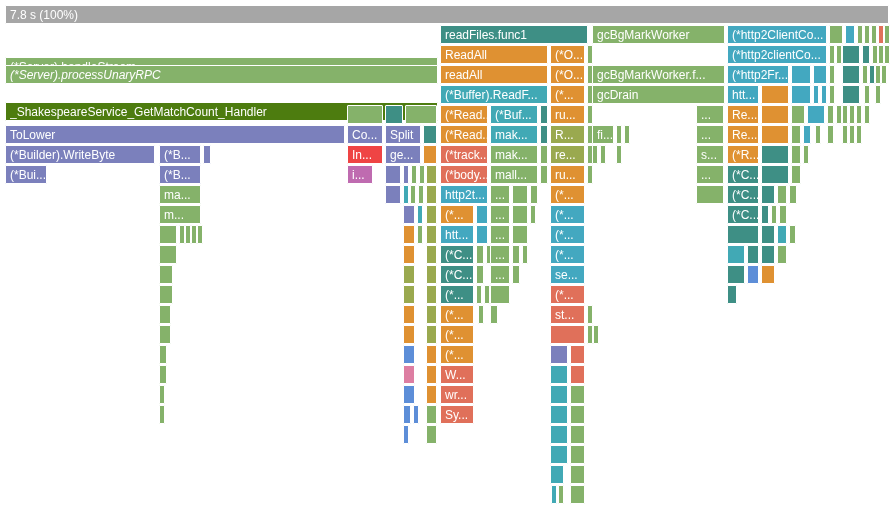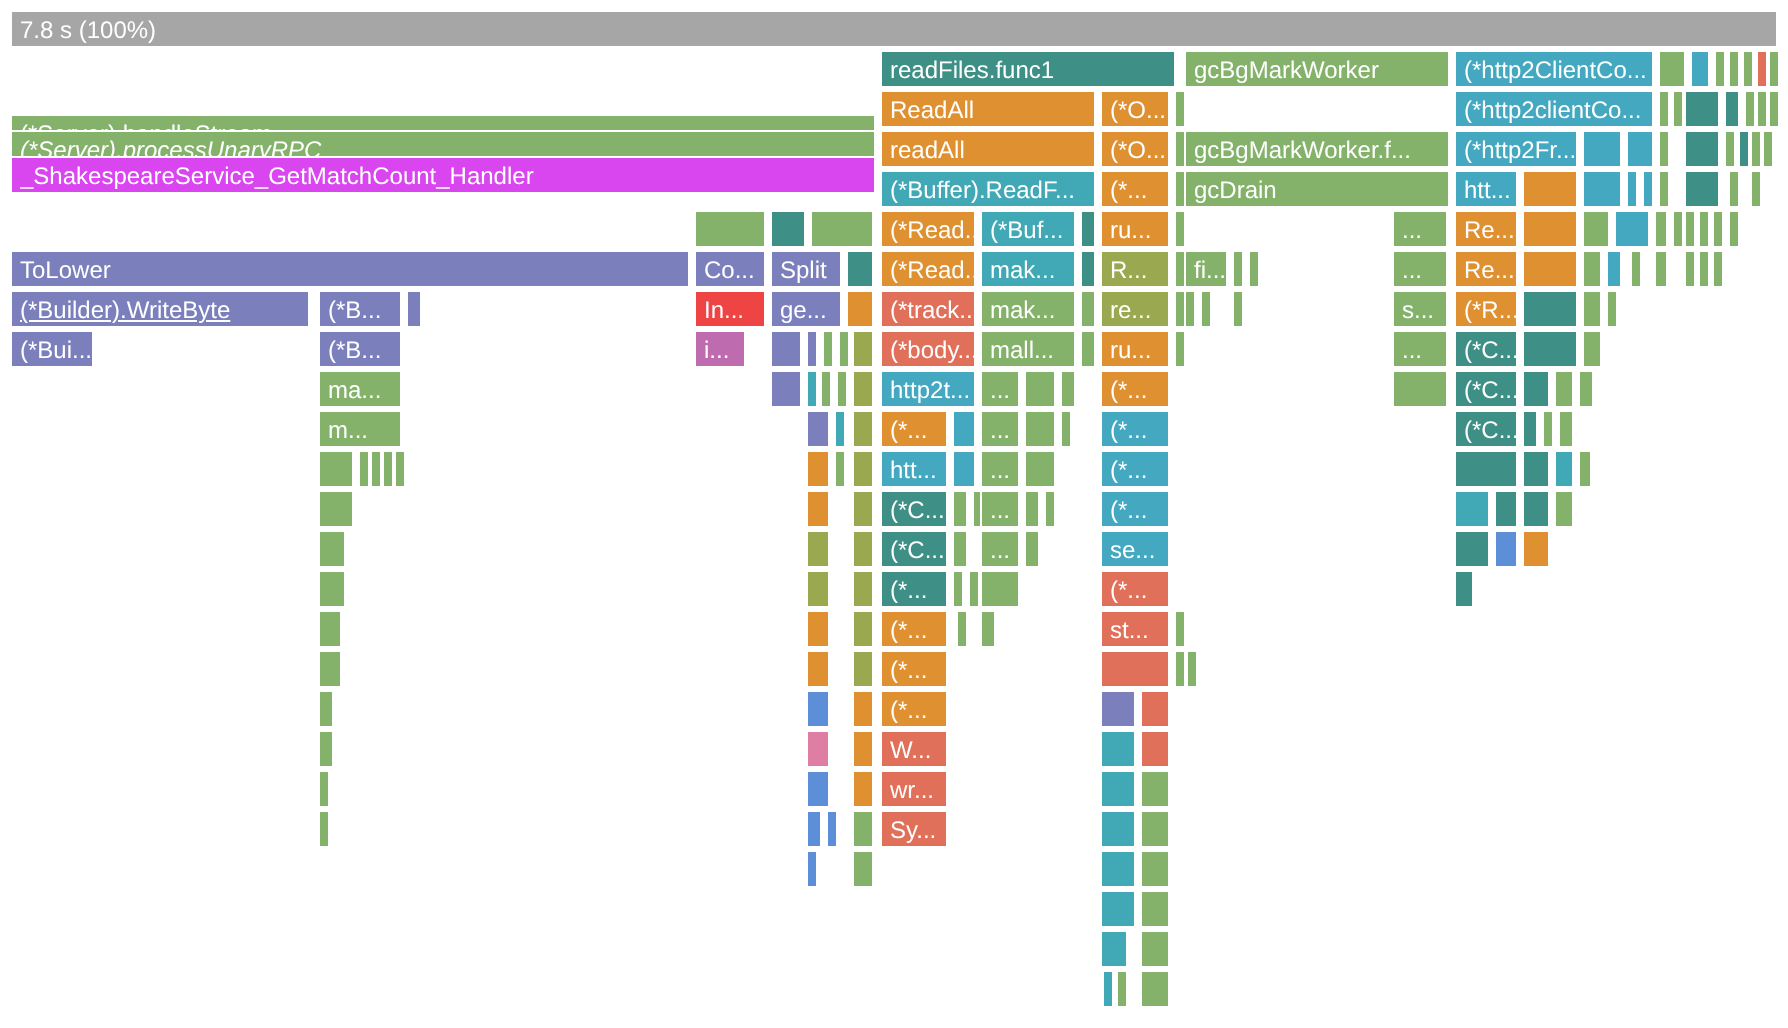--- a/index.html
+++ b/index.html
@@ -95,21 +95,21 @@
       <span class="lbl">(*http2Fr...</span>
     </div>
     <div class="frame" style="left: 791px; top: 65px; width: 20px; height: 19px; background: rgb(67, 168, 192);"></div>
     <div class="frame" style="left: 813px; top: 65px; width: 14px; height: 19px; background: rgb(67, 168, 192);"></div>
     <div class="frame" style="left: 829px; top: 65px; width: 5px; height: 19px; background: rgb(133, 178, 106);"></div>
     <div class="frame" style="left: 842px; top: 65px; width: 18px; height: 19px; background: rgb(62, 143, 133);"></div>
     <div class="frame" style="left: 862px; top: 65px; width: 5px; height: 19px; background: rgb(133, 178, 106);"></div>
     <div class="frame" style="left: 869px; top: 65px; width: 4px; height: 19px; background: rgb(62, 143, 133);"></div>
     <div class="frame" style="left: 875px; top: 65px; width: 4px; height: 19px; background: rgb(133, 178, 106);"></div>
     <div class="frame" style="left: 881px; top: 65px; width: 5px; height: 19px; background: rgb(133, 178, 106);"></div>
-    <div class="frame" style="left: 5px; top: 78px; width: 433px; height: 19px; background: #d946ef;">
+    <div class="frame" style="left: 5px; top: 102px; width: 433px; height: 19px; background: #4d7c0f;">
       <span class="lbl">_ShakespeareService_GetMatchCount_Handler</span>
     </div>
     <div class="frame" style="left: 440px; top: 85px; width: 108px; height: 19px; background: rgb(65, 169, 181);">
       <span class="lbl">(*Buffer).ReadF...</span>
     </div>
     <div class="frame" style="left: 550px; top: 85px; width: 35px; height: 19px; background: rgb(223, 145, 50);">
       <span class="lbl">(*...</span>
     </div>
     <div class="frame" style="left: 587px; top: 85px; width: 4px; height: 19px; background: rgb(133, 178, 106);"></div>
     <div class="frame" style="left: 592px; top: 85px; width: 133px; height: 19px; background: rgb(133, 178, 106);">
@@ -188,21 +188,21 @@
       <span class="lbl">Re...</span>
     </div>
     <div class="frame" style="left: 761px; top: 125px; width: 28px; height: 19px; background: rgb(223, 145, 50);"></div>
     <div class="frame" style="left: 791px; top: 125px; width: 10px; height: 19px; background: rgb(133, 178, 106);"></div>
     <div class="frame" style="left: 803px; top: 125px; width: 8px; height: 19px; background: rgb(67, 168, 192);"></div>
     <div class="frame" style="left: 815px; top: 125px; width: 6px; height: 19px; background: rgb(133, 178, 106);"></div>
     <div class="frame" style="left: 827px; top: 125px; width: 7px; height: 19px; background: rgb(133, 178, 106);"></div>
     <div class="frame" style="left: 842px; top: 125px; width: 5px; height: 19px; background: rgb(133, 178, 106);"></div>
     <div class="frame" style="left: 849px; top: 125px; width: 5px; height: 19px; background: rgb(133, 178, 106);"></div>
     <div class="frame" style="left: 856px; top: 125px; width: 5px; height: 19px; background: rgb(133, 178, 106);"></div>
-    <div class="frame" style="left: 5px; top: 145px; width: 150px; height: 19px; background: rgb(123, 128, 188); text-decoration: underline;">
+    <div class="frame" style="left: 5px; top: 145px; width: 150px; height: 19px; background: rgb(123, 128, 188);">
       <span class="lbl">(*Builder).WriteByte</span>
     </div>
     <div class="frame" style="left: 159px; top: 145px; width: 42px; height: 19px; background: rgb(123, 128, 188);">
       <span class="lbl">(*B...</span>
     </div>
     <div class="frame" style="left: 203px; top: 145px; width: 8px; height: 19px; background: rgb(123, 128, 188);"></div>
     <div class="frame" style="left: 347px; top: 145px; width: 36px; height: 19px; background: #ef4444;">
       <span class="lbl">In...</span>
     </div>
     <div class="frame" style="left: 385px; top: 145px; width: 36px; height: 19px; background: rgb(123, 128, 188);">

